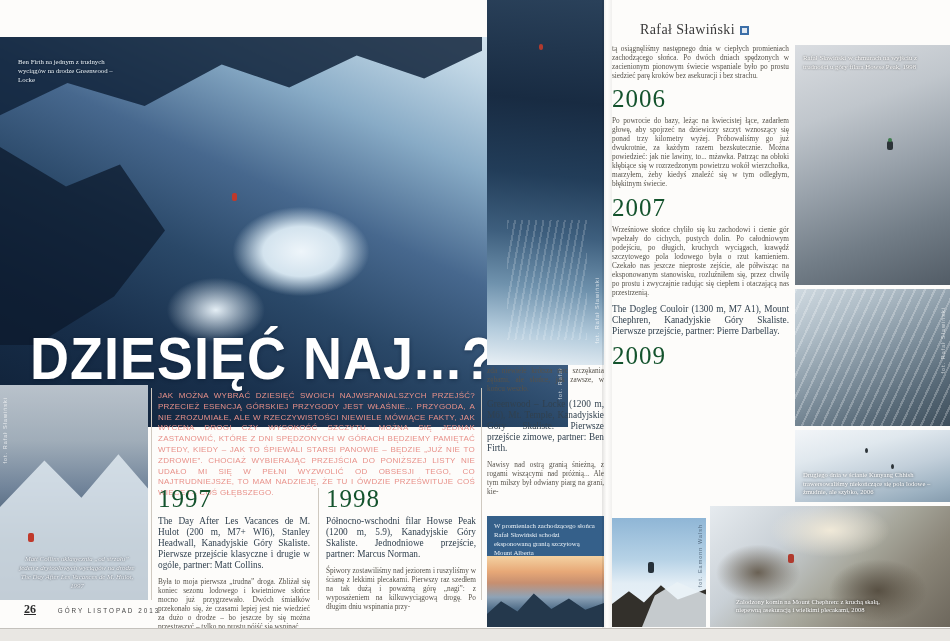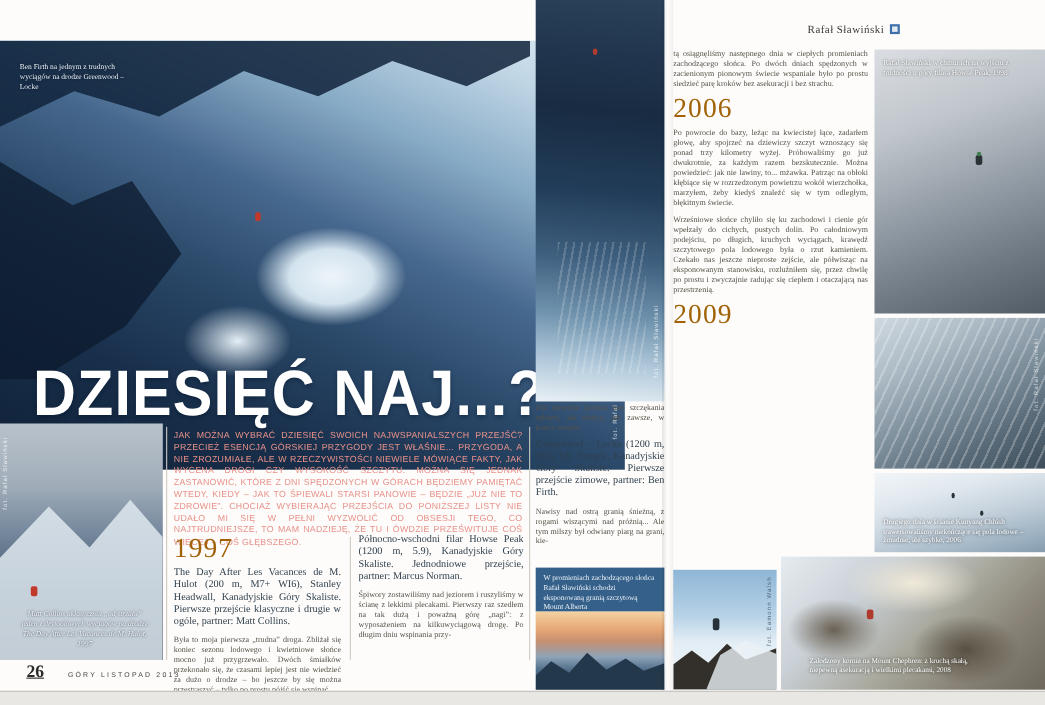--- a/index.html
+++ b/index.html
@@ -72,42 +72,42 @@
   
   .intro{position:absolute;left:158px;top:391px;width:317px;margin:0;
     font-family:"Liberation Sans",sans-serif;font-size:8px;line-height:10.8px;
     letter-spacing:.25px;color:#e8output;color:#e8918a;text-align:justify;}
   .col{position:absolute;overflow:hidden;}
   .col-1997{left:158px;top:486px;width:152px;height:142px;}
   .col-1998{left:326px;top:486px;width:150px;height:142px;}
   .col-mid{left:487px;top:366px;width:117px;height:150px;}
   .col-right{left:612px;top:44px;width:177px;height:472px;}
   .year{margin:0 0 4px 0;font-size:25px;line-height:26px;font-weight:400;
-    letter-spacing:1px;color:#a16207;}
+    letter-spacing:1px;color:#14532d;}
   .lead{margin:0 0 6px 0;font-size:9.3px;line-height:11px;color:#31414f;text-align:justify;}
   .body-txt{margin:0 0 7px 0;font-size:7.3px;line-height:9px;color:#56524a;text-align:justify;}
   .cont{margin:0 0 6px 0;font-size:7.3px;line-height:9px;color:#56524a;text-align:justify;}
   .rule{position:absolute;width:1px;background:#cfc9c0;}
   .rule-a{left:151px;top:388px;height:212px;}
   .rule-b{left:318px;top:488px;height:112px;}
   .rule-c{left:481px;top:388px;height:212px;}
   .caption-box{position:absolute;left:487px;top:516px;width:117px;height:40px;
     background:#35608a;box-sizing:border-box;padding:5px 7px;
     font-size:6.8px;line-height:9px;color:#eaf1f7;}
   .credit{position:absolute;writing-mode:vertical-rl;transform:rotate(180deg);
     font-family:"Liberation Sans",sans-serif;font-size:5.5px;letter-spacing:1px;
     color:rgba(255,255,255,.75);white-space:nowrap;}
-  .running-head{position:absolute;left:640px;top:22px;width:272px;text-align:center;
-    font-size:10px;color:#3a3a3a;letter-spacing:.4px;}
+  .running-head{position:absolute;left:640px;top:22px;width:272px;text-align:left;
+    font-size:14px;color:#3a3a3a;letter-spacing:.4px;}
   .marker{display:inline-block;width:9px;height:9px;background:#3d6fa8;
     vertical-align:-1px;margin-left:5px;position:relative;}
   .marker::after{content:"";position:absolute;left:2px;top:2px;width:5px;height:5px;
     background:rgba(255,255,255,.85);}
   .footer{position:absolute;left:24px;top:602px;font-size:7px;color:#2b2b2b;}
-  .folio{font-size:16px;font-weight:700;margin-right:20px;text-decoration:underline;}
+  .folio{font-size:12px;font-weight:700;margin-right:20px;text-decoration:underline;}
   .mag{font-family:"Liberation Sans",sans-serif;font-size:6.3px;letter-spacing:2px;color:#444;}
   .gutter{position:absolute;left:602px;top:0;width:10px;height:641px;
     background:linear-gradient(90deg,rgba(0,0,0,.10),rgba(0,0,0,0) 45%,rgba(0,0,0,0) 55%,rgba(0,0,0,.05));}
   .bottom-edge{position:absolute;left:0;top:628px;width:950px;height:13px;background:#e9e7e3;
     border-top:1px solid #c4c1bc;}
 </style>
 </head>
 <body>
 
 <div class="spread">
@@ -141,20 +141,21 @@
 
   <p class="intro" style="color:#e8918a;">JAK MOŻNA WYBRAĆ DZIESIĘĆ SWOICH NAJWSPANIALSZYCH PRZEJŚĆ? PRZECIEŻ ESENCJĄ GÓRSKIEJ PRZYGODY JEST WŁAŚNIE... PRZYGODA, A NIE ZROZUMIAŁE, ALE W RZECZYWISTOŚCI NIEWIELE MÓWIĄCE FAKTY, JAK WYCENA DROGI CZY WYSOKOŚĆ SZCZYTU. MOŻNA SIĘ JEDNAK ZASTANOWIĆ, KTÓRE Z DNI SPĘDZONYCH W GÓRACH BĘDZIEMY PAMIĘTAĆ WTEDY, KIEDY – JAK TO ŚPIEWALI STARSI PANOWIE – BĘDZIE „JUŻ NIE TO ZDROWIE”. CHOCIAŻ WYBIERAJĄC PRZEJŚCIA DO PONIŻSZEJ LISTY NIE UDAŁO MI SIĘ W PEŁNI WYZWOLIĆ OD OBSESJI TEGO, CO NAJTRUDNIEJSZE, TO MAM NADZIEJĘ, ŻE TU I ÓWDZIE PRZEŚWITUJE COŚ WIĘCEJ – COŚ GŁĘBSZEGO.</p>
 
   <div class="col col-1997">
     <h2 class="year">1997</h2>
     <p class="lead">The Day After Les Vacances de M. Hulot (200 m, M7+ WI6), Stanley Headwall, Kanadyjskie Góry Skaliste. Pierwsze przejście klasyczne i drugie w ogóle, partner: Matt Collins.</p>
     <p class="body-txt">Była to moja pierwsza „trudna” droga. Zbliżał się koniec sezonu lodowego i kwietniowe słońce mocno już przygrzewało. Dwóch śmiałków przekonało się, że czasami lepiej jest nie wiedzieć za dużo o drodze – bo jeszcze by się można przestraszyć – tylko po prostu pójść się wspinać.</p>
   </div>
 
   <div class="col col-1998">
+    <h2 class="year">1998</h2>
     <p class="lead">Północno-wschodni filar Howse Peak (1200 m, 5.9), Kanadyjskie Góry Skaliste. Jednodniowe przejście, partner: Marcus Norman.</p>
     <p class="body-txt">Śpiwory zostawiliśmy nad jeziorem i ruszyliśmy w ścianę z lekkimi plecakami. Pierwszy raz szedłem na tak dużą i poważną górę „nagi”: z wyposażeniem na kilkuwyciągową drogę. Po długim dniu wspinania przy-</p>
   </div>
 
   <div class="col col-mid">
     <p class="cont">zda niewiele krótsza noc szczękania zębami, ale słońce, jak zawsze, w końcu weszło.</p>
     <p class="lead">Greenwood – Locke (1200 m, M6), Mt. Temple, Kanadyjskie Góry Skaliste. Pierwsze przejście zimowe, partner: Ben Firth.</p>
     <p class="body-txt">Nawisy nad ostrą granią śnieżną, z rogami wiszącymi nad próżnią... Ale tym milszy był odwiany piarg na grani, kie-</p>
   </div>
 
@@ -172,21 +173,23 @@
   <div class="gutter"></div>
 
   <div class="running-head">
     <span>Rafał Sławiński</span><span class="marker"></span>
   </div>
 
   <div class="col col-right">
     <p class="cont">tą osiągnęliśmy następnego dnia w ciepłych promieniach zachodzącego słońca. Po dwóch dniach spędzonych w zacienionym pionowym świecie wspaniale było po prostu siedzieć parę kroków bez asekuracji i bez strachu.</p>
     <h2 class="year">2006</h2>
     <p class="body-txt">Po powrocie do bazy, leżąc na kwiecistej łące, zadarłem głowę, aby spojrzeć na dziewiczy szczyt wznoszący się ponad trzy kilometry wyżej. Próbowaliśmy go już dwukrotnie, za każdym razem bezskutecznie. Można powiedzieć: jak nie lawiny, to... mżawka. Patrząc na obłoki kłębiące się w rozrzedzonym powietrzu wokół wierzchołka, marzyłem, żeby kiedyś znaleźć się w tym odległym, błękitnym świecie.</p>
+    <h2 class="year">2007</h2>
     <p class="body-txt">Wrześniowe słońce chyliło się ku zachodowi i cienie gór wpełzały do cichych, pustych dolin. Po całodniowym podejściu, po długich, kruchych wyciągach, krawędź szczytowego pola lodowego była o rzut kamieniem. Czekało nas jeszcze nieproste zejście, ale półwisząc na eksponowanym stanowisku, rozluźniłem się, przez chwilę po prostu i zwyczajnie radując się ciepłem i otaczającą nas przestrzenią.</p>
+    <p class="lead">The Dogleg Couloir (1300 m, M7 A1), Mount Chephren, Kanadyjskie Góry Skaliste. Pierwsze przejście, partner: Pierre Darbellay.</p>
     <h2 class="year">2009</h2>
 
   </div>
 
   <div class="photo photoA">
     <div class="dot" style="left:92px;top:96px;width:6px;height:9px;background:#2c3338;border-radius:2px;"></div>
     <div class="dot" style="left:93px;top:93px;width:4px;height:4px;background:#3f7d4e;"></div>
     <div class="pa-caption">Rafał Sławiński w chmurach na wyjściu z trudności u góry filara Howse Peak, 1998</div>
   </div>
 

